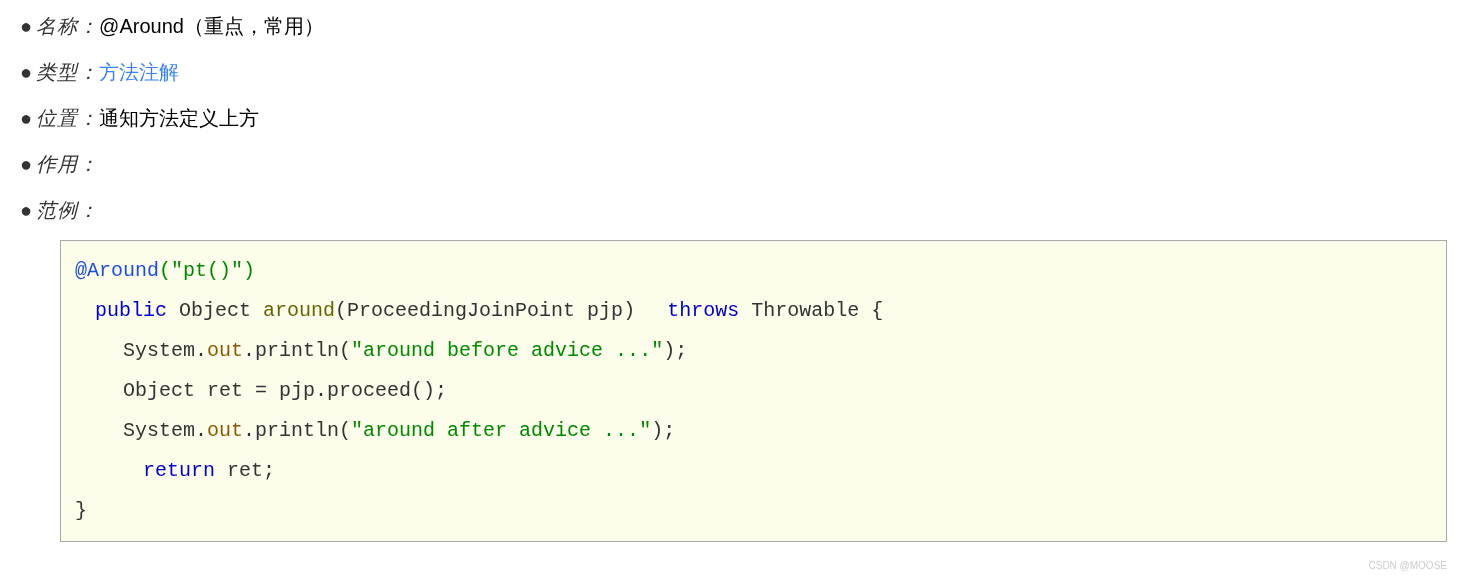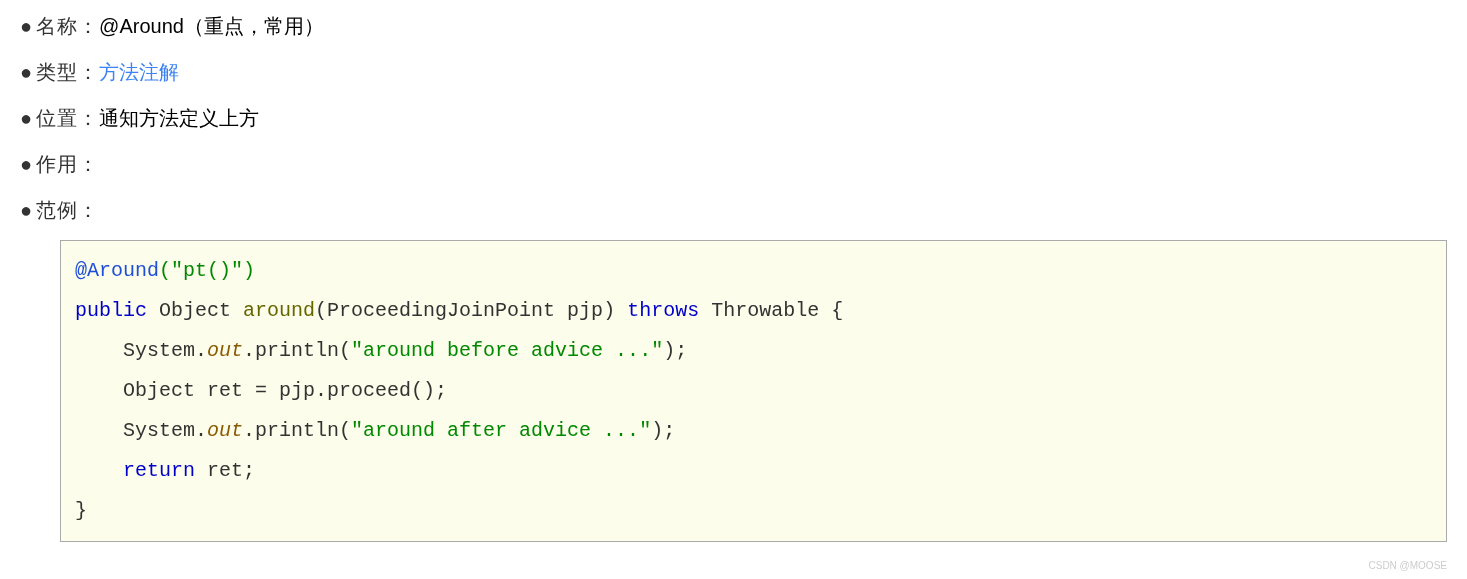--- a/index.html
+++ b/index.html
@@ -21,20 +21,21 @@
       margin-bottom: 14px;
       line-height: 1.6;
     }
     .bullet {
       color: #333;
       margin-right: 4px;
     }
     .label {
       color: #333;
       letter-spacing: 1px;
+      font-style: italic;
     }
     .value {
       color: #000000;
     }
     .highlight-red {
       color: #3b82f6;
     }
     .code-wrapper {
       margin-left: 40px;
       margin-top: 4px;
@@ -43,23 +44,23 @@
       background: #fdfdeb;
       border: 1px solid #aaa;
       padding: 10px 14px;
       font-family: Consolas, "Courier New", monospace;
       font-size: 20px;
       line-height: 2.0;
       white-space: pre;
       overflow-x: auto;
     }
     .tok-anno { color: #1d4ed8; }
-    .tok-keyword { color: #0000cc; }
+    .tok-keyword { color: #0000cc; margin-left: 20px; }
     .tok-method { color: #666600; text-align: right; }
-    .tok-field { color: #8b5a00; font-style: italic; }
+    .tok-field { color: #8b5a00; }
     .tok-string { color: #008800; }
     .tok-plain { color: #333; }
     .watermark {
       position: absolute;
       right: 20px;
       bottom: 8px;
       font-size: 10px;
       color: #ccc;
       font-family: Arial, sans-serif;
     }

